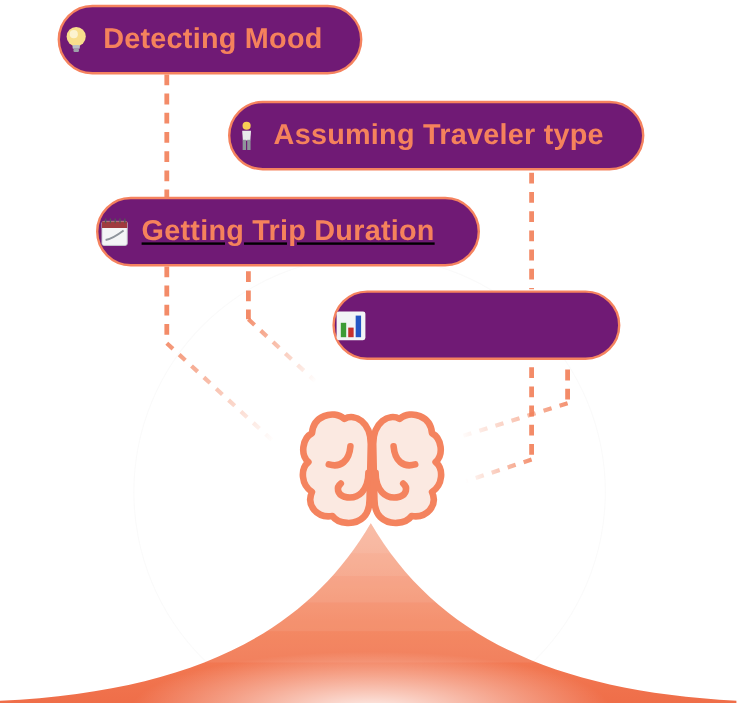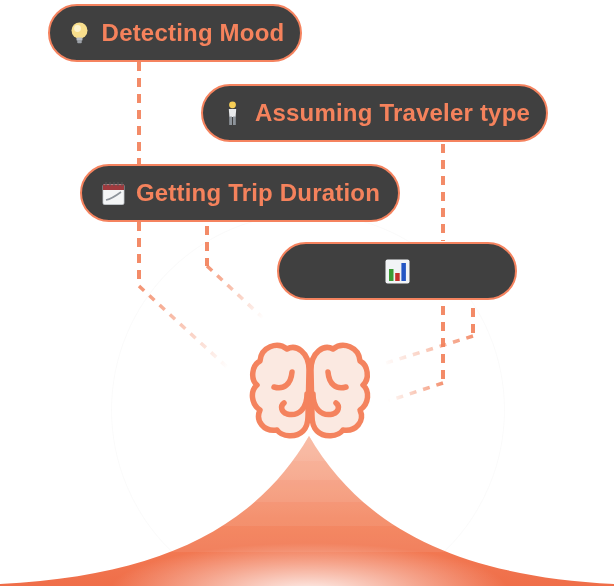--- a/index.html
+++ b/index.html
@@ -7,32 +7,32 @@
     position:relative;width:614px;height:586px;overflow:hidden;
     background:#ffffff;font-family:"Liberation Sans",sans-serif;
   }
   #big-circle{
     position:absolute;left:112px;top:214px;width:392px;height:392px;
     border-radius:50%;background:#ffffff;
     box-shadow:0 0 0 1px rgba(0,0,0,0.02);
   }
   #scene-svg{position:absolute;left:0;top:0;}
   .pill{
-    position:absolute;display:flex;align-items:center;justify-content:center;
-    gap:9px;background:#404040;border:2.5px solid #F5835F;border-radius:29px;
+    position:absolute;display:flex;align-items:center;justify-content:flex-start;
+    gap:9px;background:#701a75;border:2.5px solid #F5835F;border-radius:29px;
     box-sizing:border-box;height:58px;
   }
   .pill-label{
     color:#F5825C;font-size:24px;font-weight:bold;letter-spacing:0.2px;
     white-space:nowrap;
   }
   .pill-icon{width:27px;height:27px;flex:0 0 auto;}
   #pill-1{left:48px;top:4px;width:254px;}
-  #pill-2{left:201px;top:84px;width:347px;}
-  #pill-3{left:80px;top:164px;width:320px;}
+  #pill-2{left:190px;top:84px;width:347px;}
+  #pill-3{left:80px;top:164px;width:320px;text-decoration:underline;}
   #pill-4{left:277px;top:242px;width:240px;}
 </style>
 </head>
 <body>
 
 <div id="stage">
 
   <div id="big-circle"></div>
 
   <svg id="scene-svg" width="614" height="586" viewBox="0 0 614 586">

